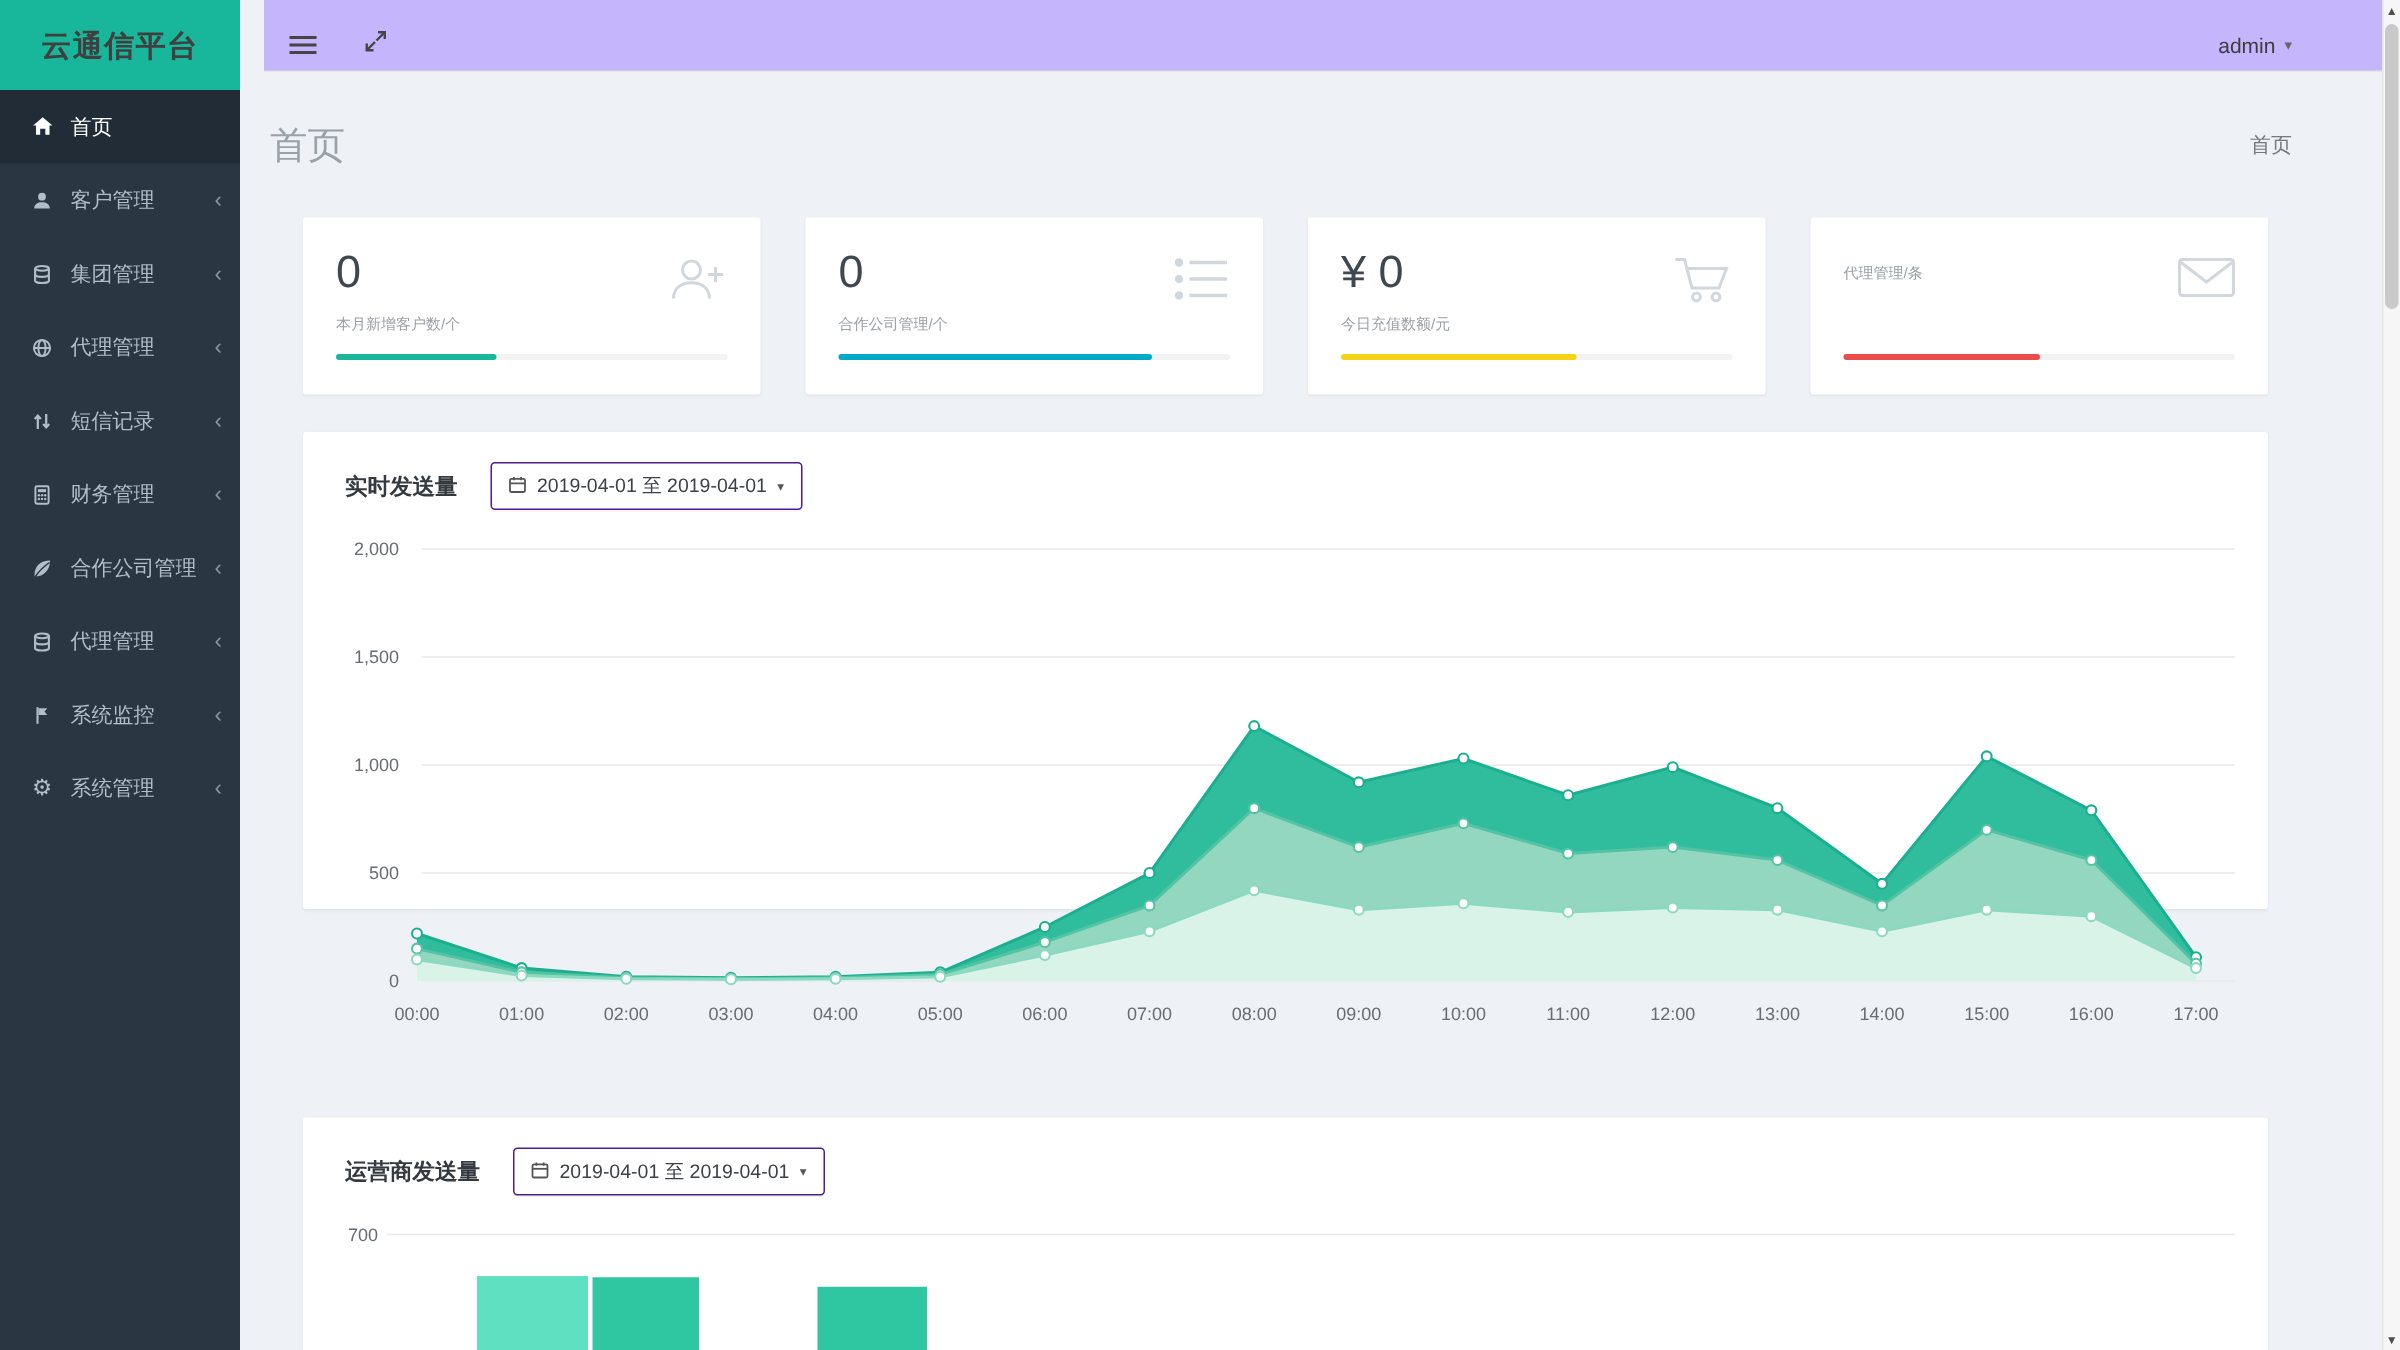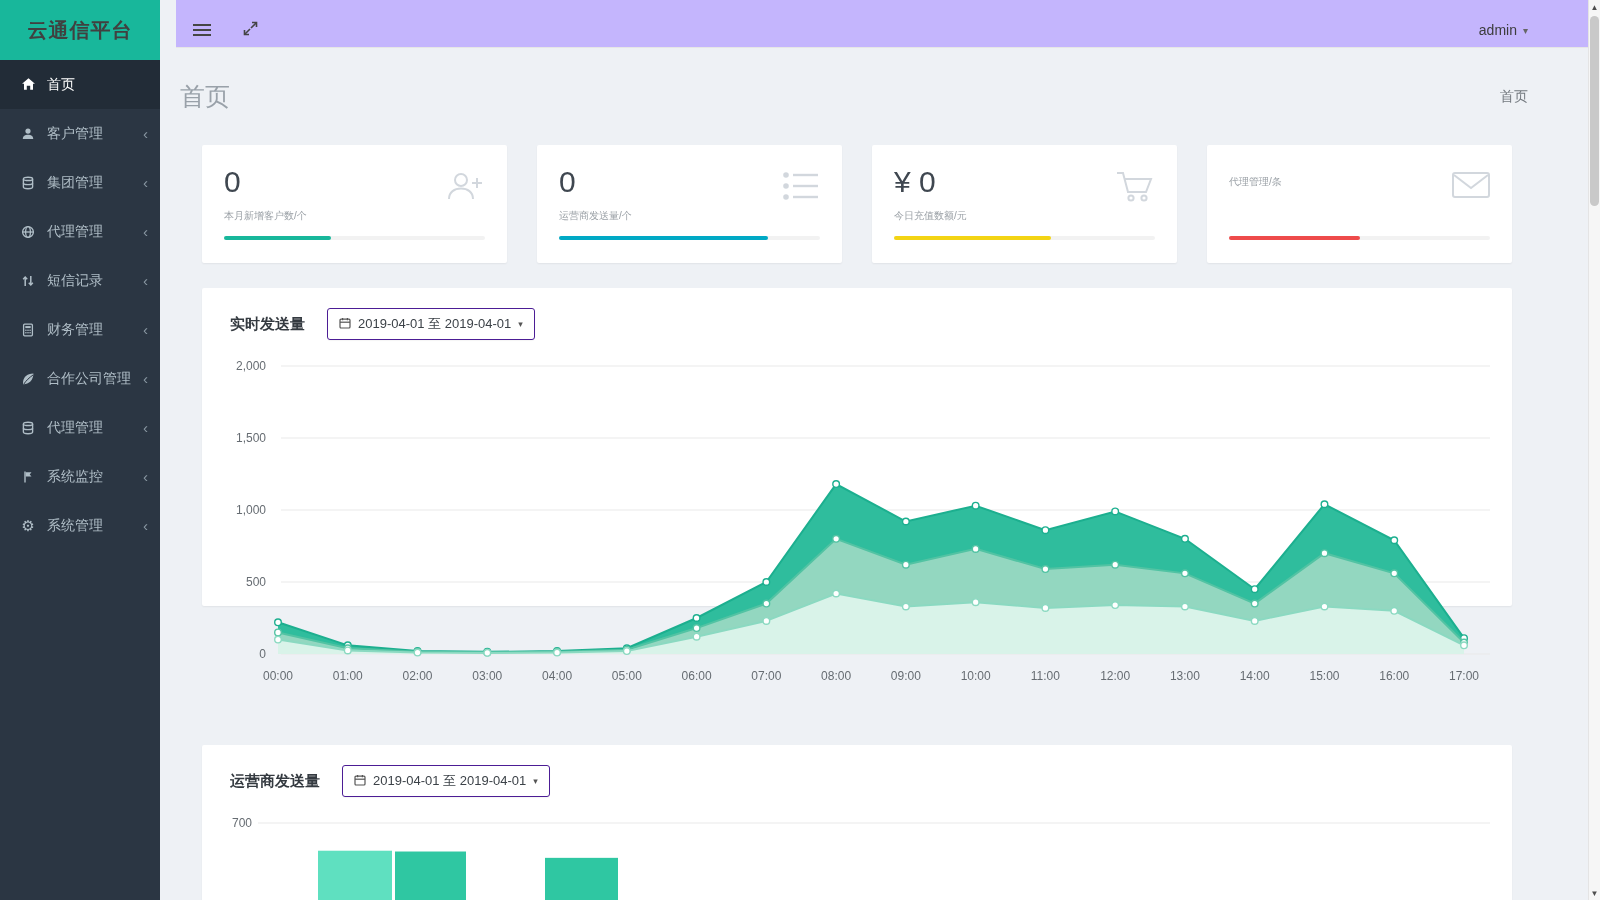--- a/index.html
+++ b/index.html
@@ -240,21 +240,21 @@
           <path d="M32 9v10M27 14h10"></path>
         </svg>
       </div>
       <div class="stat-bar">
           <i style="width: 41%; background: rgb(24, 183, 155);"></i>
         </div>
     </div>
 
     <div class="stat-card">
       <div class="stat-value">0</div>
-      <div class="stat-label">运营商发送量/个</div>
+      <div class="stat-label">合作公司管理/个</div>
       <div class="stat-icon">
         <svg width="42" height="34" viewBox="0 0 42 34" fill="none" stroke="currentColor" stroke-width="2.4">
           <circle cx="6" cy="6" r="1.6" fill="currentColor"></circle>
             <path d="M13 6h25"></path>
           <circle cx="6" cy="17" r="1.6" fill="currentColor"></circle>
             <path d="M13 17h25"></path>
           <circle cx="6" cy="28" r="1.6" fill="currentColor"></circle>
             <path d="M13 28h25"></path>
         </svg>
       </div>

